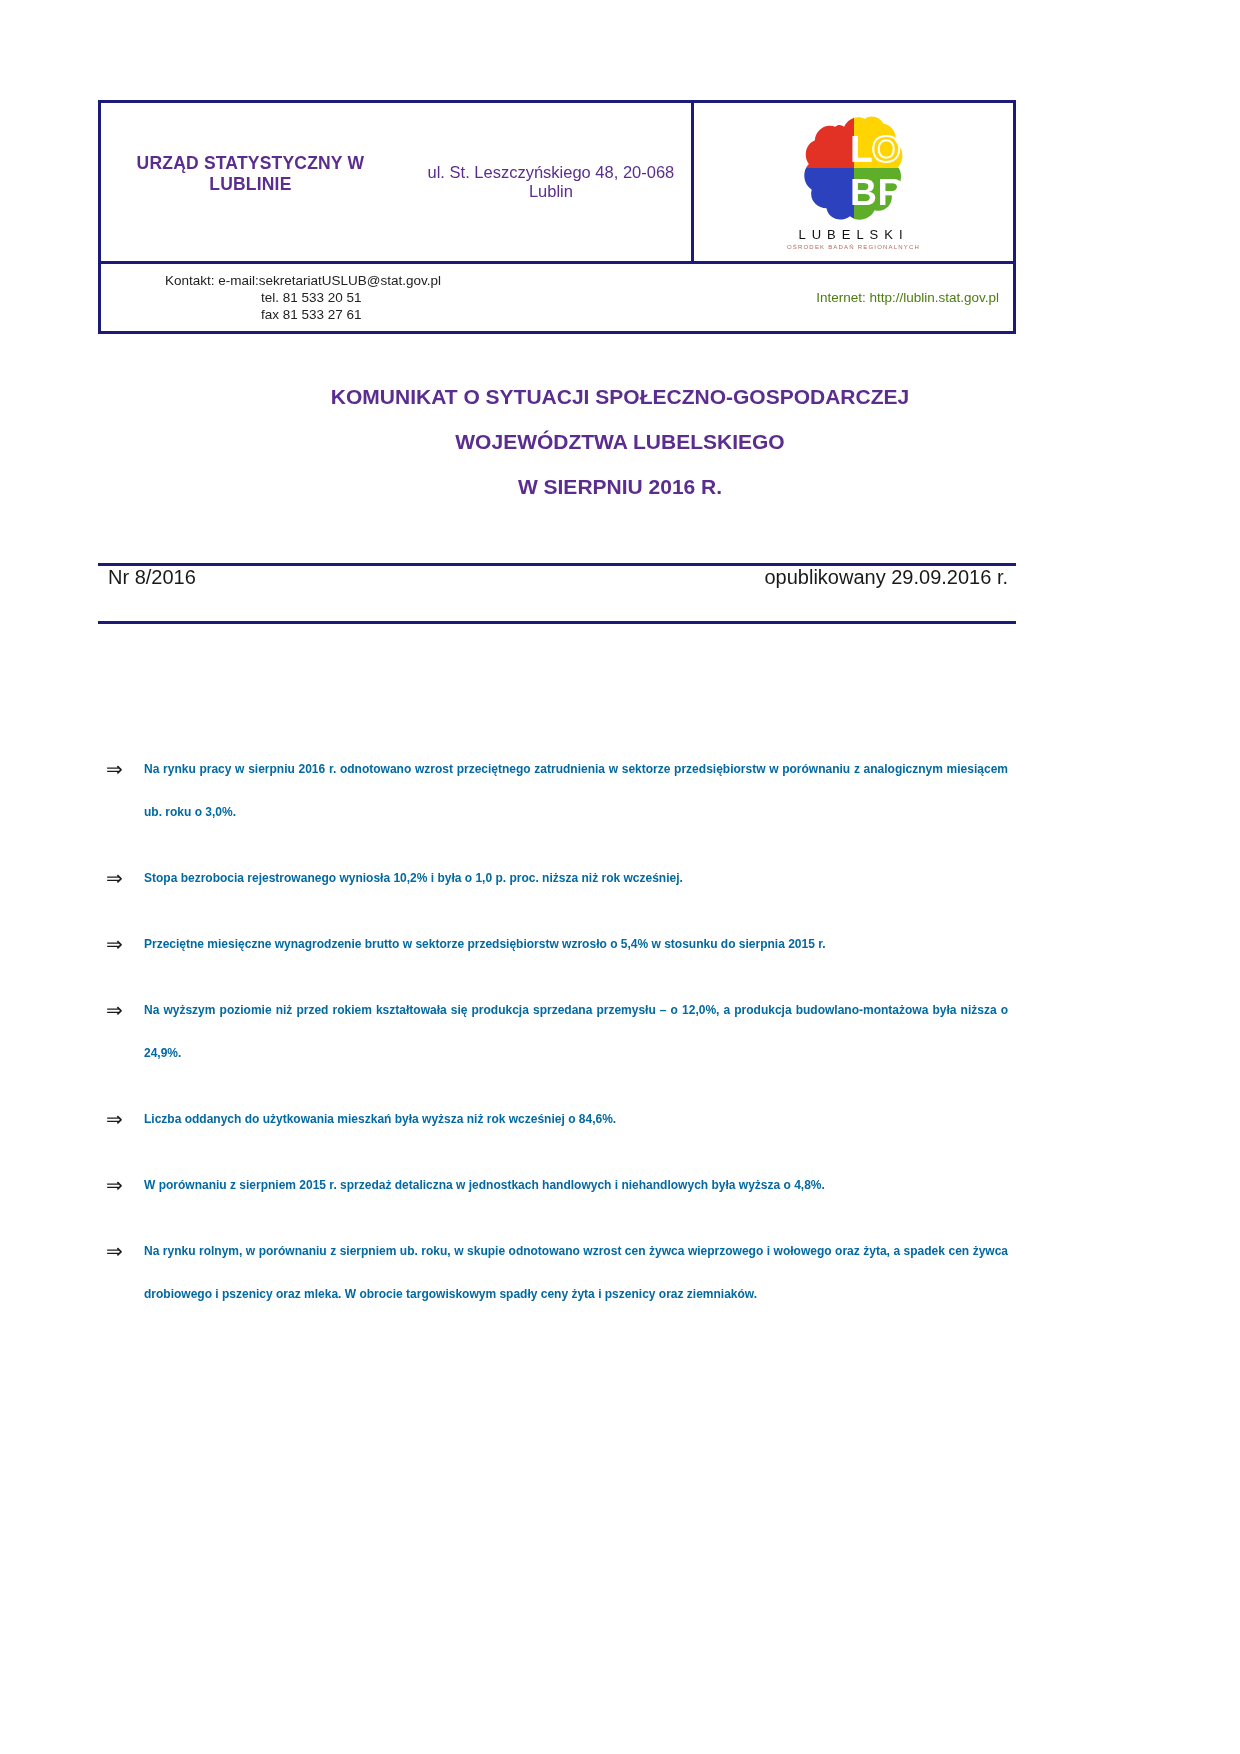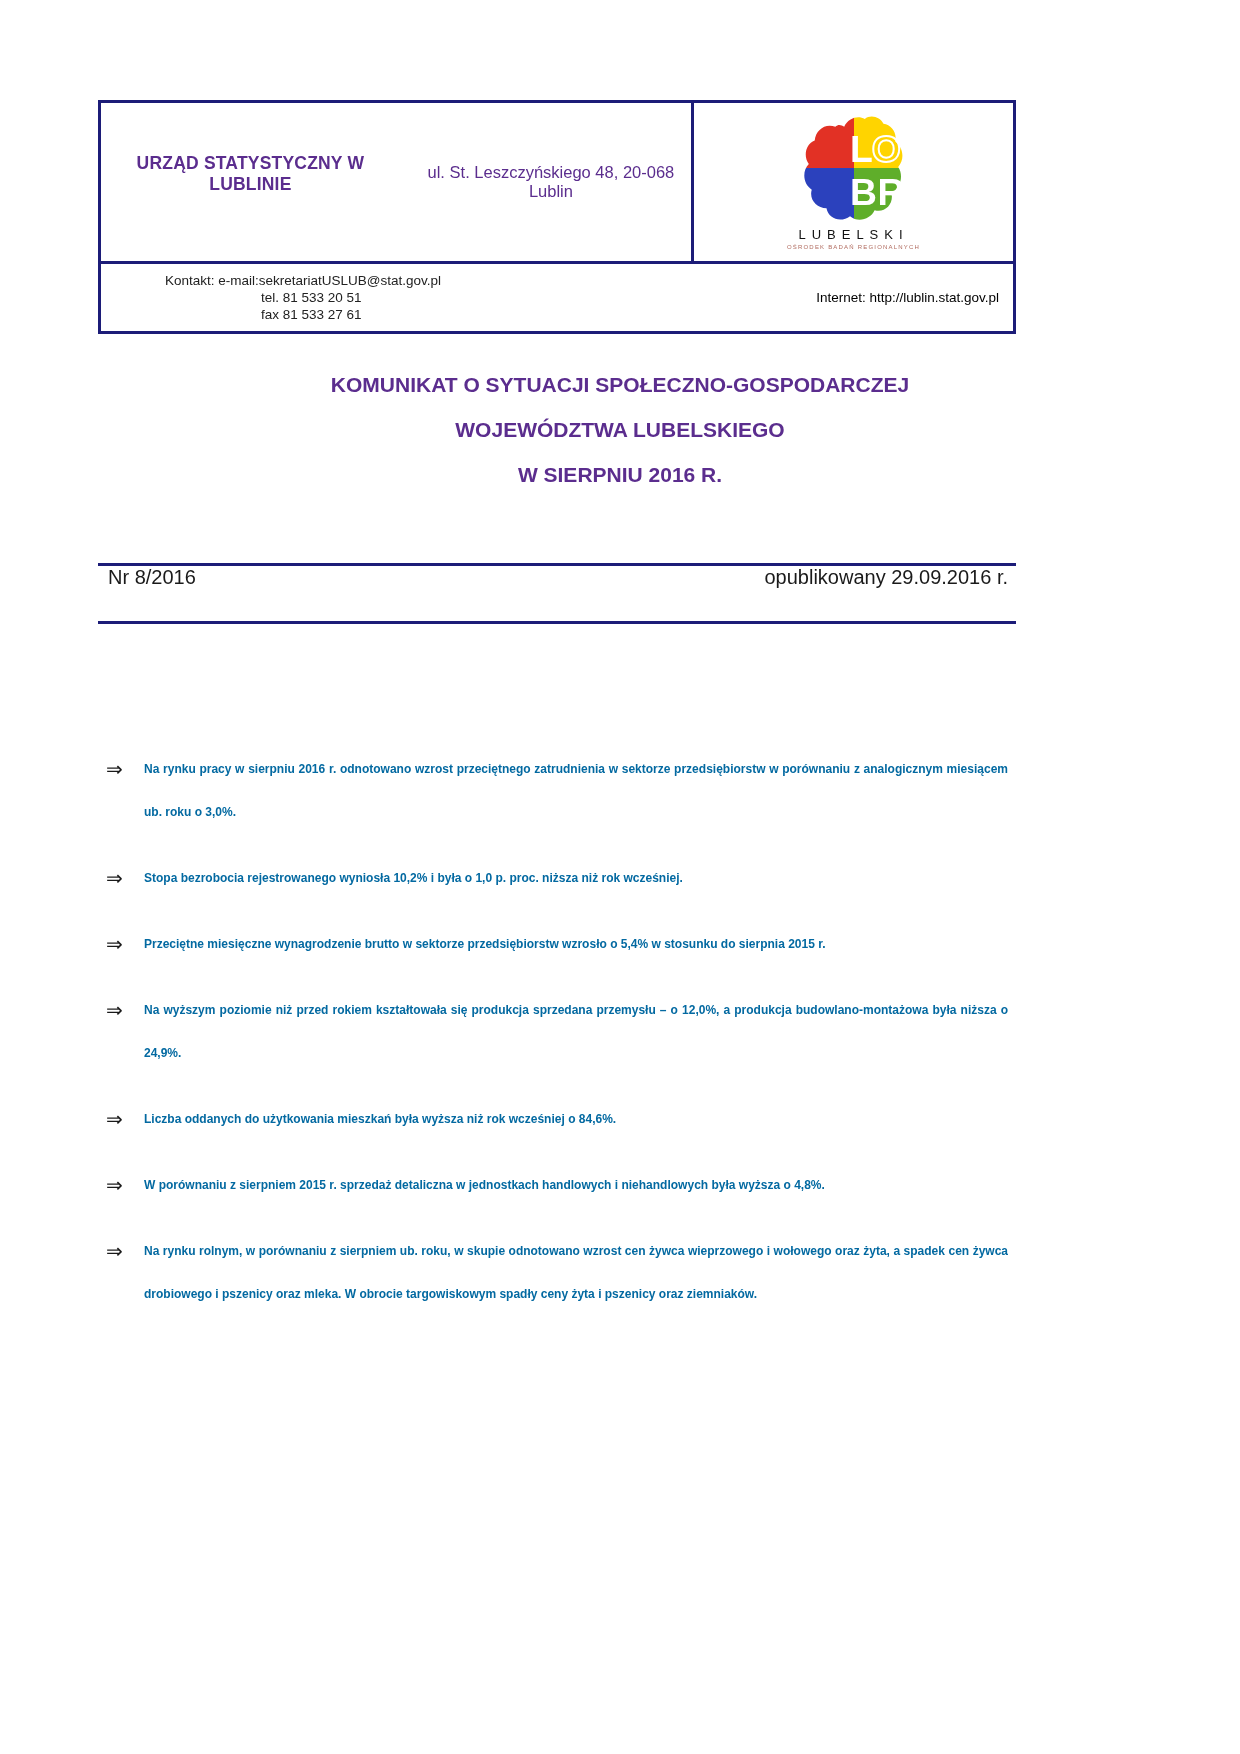--- a/index.html
+++ b/index.html
@@ -40,24 +40,24 @@
     padding-top:10px;overflow:visible;
   }
   .lobr-name{font-size:13px;letter-spacing:6px;color:#111;margin-top:2px;}
   .lobr-sub{font-size:6px;letter-spacing:1.2px;color:#b06a5e;margin-top:2px;}
   .header-bottom{
     display:flex;justify-content:space-between;
     padding:8px 14px 8px 64px;min-height:58px;box-sizing:border-box;
   }
   .contact-left{font-size:13.5px;line-height:17px;color:#222;}
   .contact-indent{margin-left:96px;}
-  .contact-right{display:flex;align-items:center;font-size:13.5px;color:#000000;}
+  .contact-right{display:flex;align-items:center;font-size:13.5px;color:#4d7c0f;}
   
   .doc-title{
-    position:absolute;top:362px;left:0;width:100%;
+    position:absolute;top:374px;left:0;width:100%;
     text-align:center;color:#5b2d8e;font-weight:bold;font-size:21px;
     line-height:45px;
   }
   
   .rule{position:absolute;left:98px;width:918px;height:3px;background:#1c1c78;}
   .rule-1{top:563px;}
   .rule-2{top:621px;}
   .meta-row{
     position:absolute;top:560px;left:98px;width:918px;box-sizing:border-box;
     display:flex;justify-content:space-between;align-items:center;

